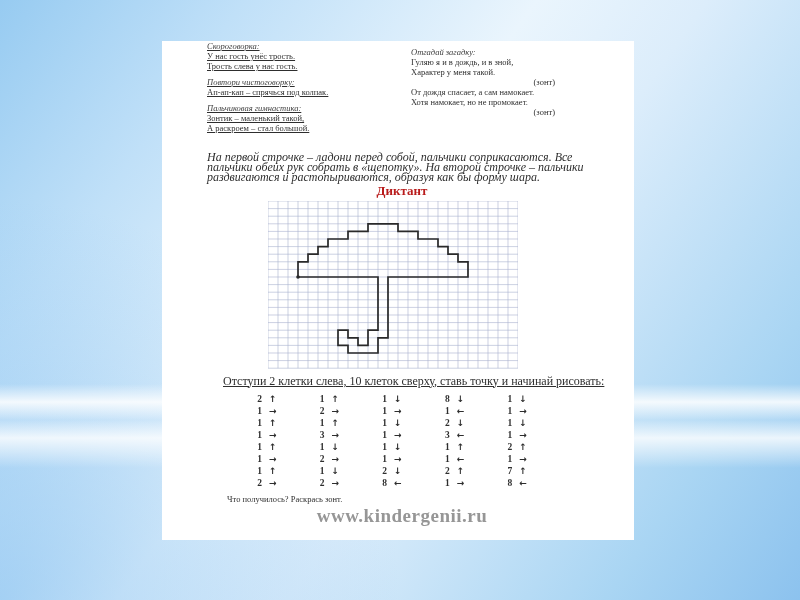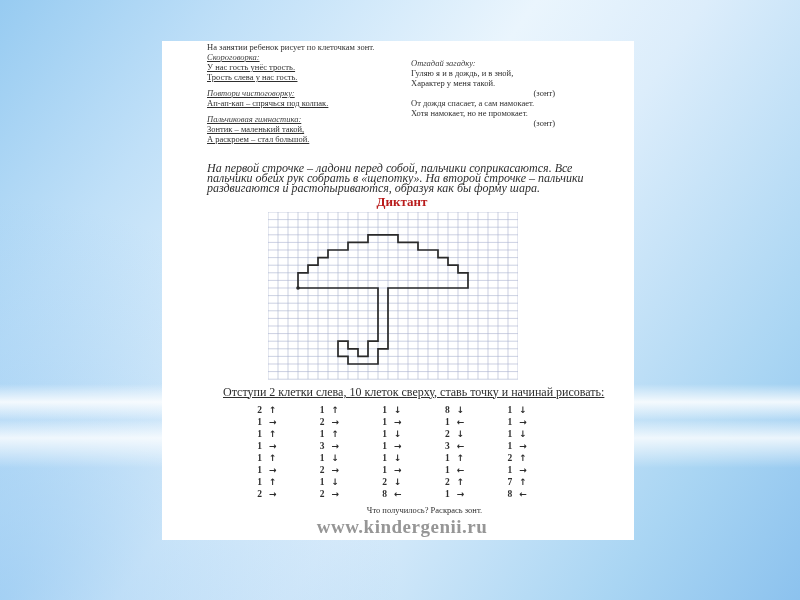--- a/index.html
+++ b/index.html
@@ -29,32 +29,31 @@
   .answer{font-size:8.5px;line-height:10px;text-align:right;padding-right:8px;}
   .note{font-style:italic;font-size:12px;line-height:9.8px;margin-top:20px;width:392px;}
   .dictant-head{font-size:13px;font-weight:bold;text-align:center;width:390px;margin-top:1px;color:#b91c1c;}
   .gridwrap{margin-left:61px;margin-top:2px;line-height:0;}
   .instruction{font-size:12px;margin-top:5px;margin-left:16px;text-decoration:underline;}
   .dict-table{display:flex;gap:36px;margin-left:43px;margin-top:4px;}
   .dict-col{display:flex;flex-direction:column;}
   .dict-entry{display:flex;align-items:center;height:12px;}
   .dict-num{font-size:9.5px;font-weight:bold;width:12px;text-align:right;}
   .dict-arrow{font-family:"DejaVu Sans",sans-serif;font-size:9px;font-weight:bold;margin-left:7px;}
-  .question{font-size:8.5px;margin-top:5px;margin-left:20px;text-align:center;}
+  .question{font-size:8.5px;margin-top:5px;margin-left:20px;}
   .watermark{
     width:390px;text-align:center;margin-top:1px;
     font-family:Liberation Serif, serif;
     font-size:19px;font-weight:bold;color:#969696;letter-spacing:0.5px;
   }
 </style>
 </head>
 <body>
 
 <div class="page">
-  <div class="subtitle">На занятии ребенок рисует по клеточкам зонт.</div>
 
   <div class="cols">
     <div>
       <div class="sec">
         <div class="sec-label">Скороговорка:</div>
         <div class="line">У нас гость унёс трость.</div>
         <div class="line">Трость слева у нас гость.</div>
       </div>
       <div class="sec">
         <div class="sec-label">Повтори чистоговорку:</div>

